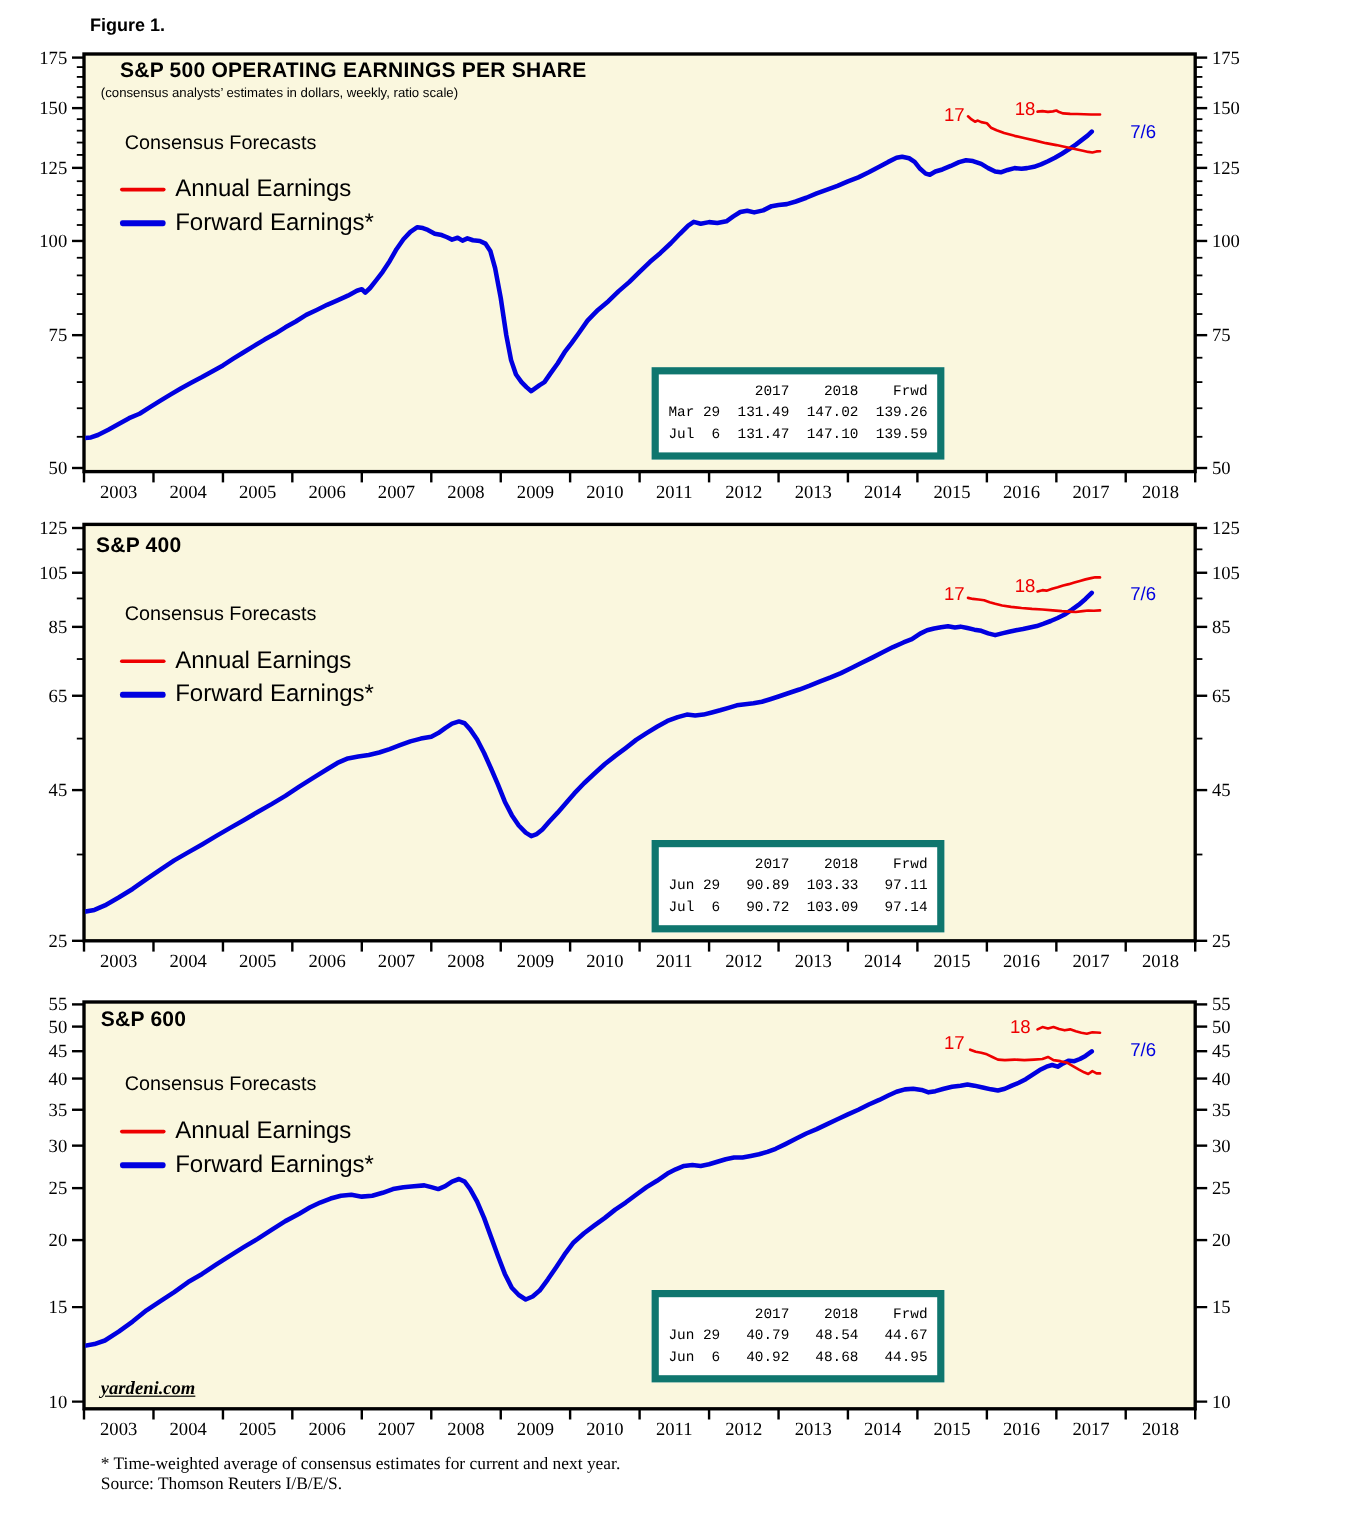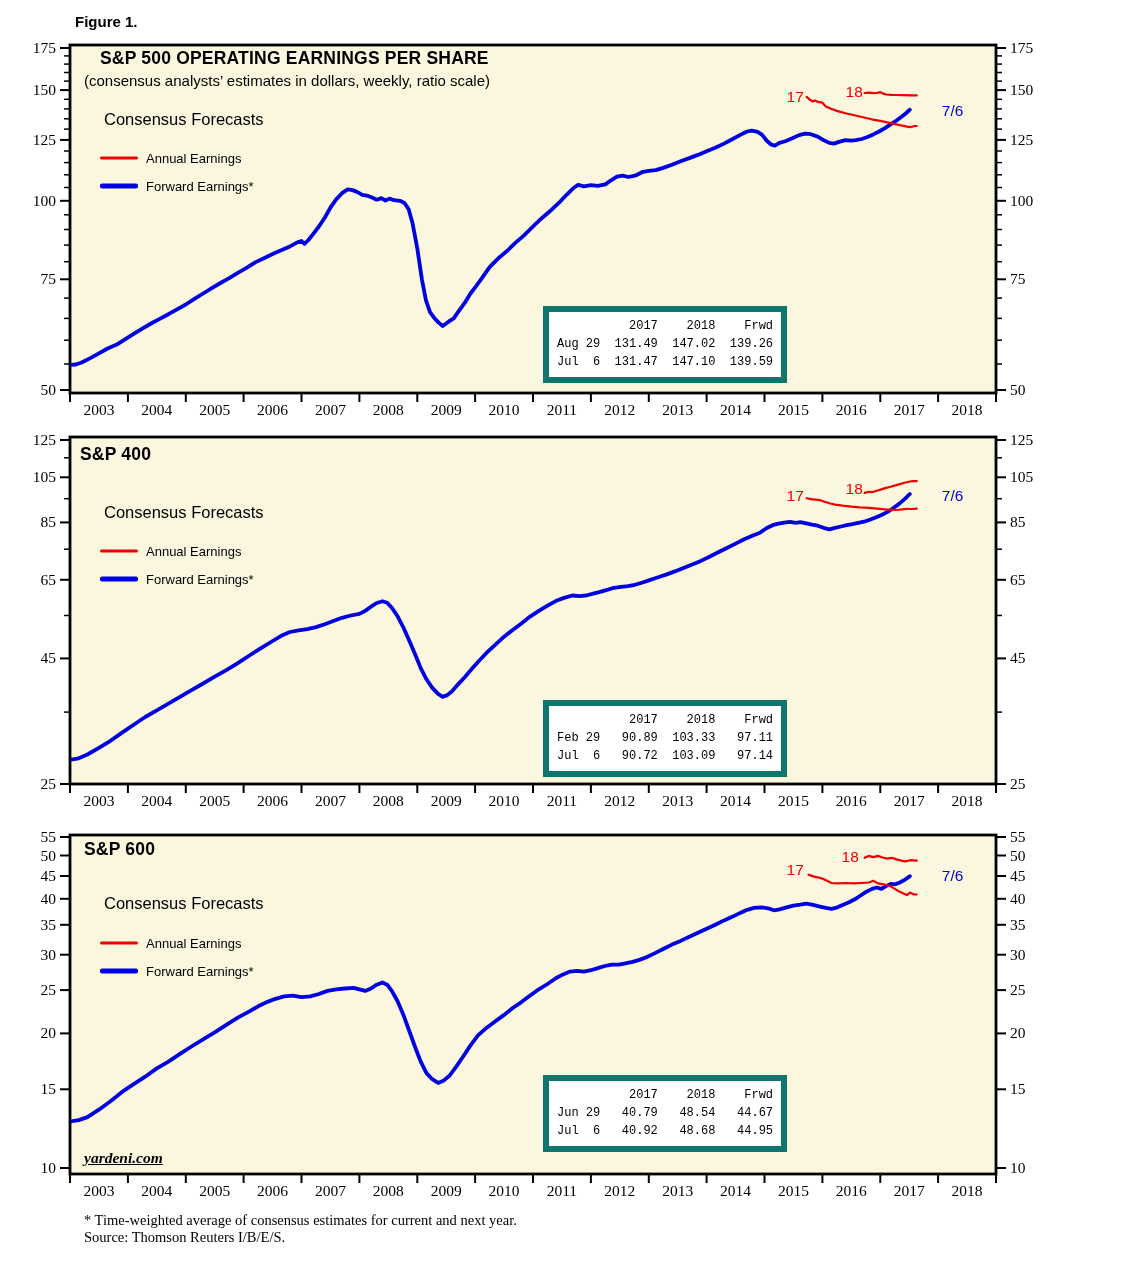--- a/index.html
+++ b/index.html
@@ -2,23 +2,23 @@
 <html><head>
 <meta charset="utf-8">
 <style>
   html,body{margin:0;padding:0;}
   body{width:1138px;height:1266px;background:#ffffff;position:relative;overflow:hidden;
        font-family:"Liberation Sans",sans-serif;color:#000;}
   .canvas{position:absolute;left:0;top:0;width:1014px;height:1266px;}
   #chart-svg{position:absolute;left:0;top:0;}
   .figure-label{position:absolute;left:75px;top:13px;font-size:15px;font-weight:bold;}
   .chart-title{position:absolute;font-size:17.5px;font-weight:bold;letter-spacing:.2px;white-space:nowrap;}
-  .chart-subtitle{position:absolute;font-size:15px;white-space:nowrap;text-align:center;}
+  .chart-subtitle{position:absolute;font-size:11px;white-space:nowrap;text-align:center;}
   .legend-title{position:absolute;font-size:16.5px;font-weight:normal;white-space:nowrap;}
-  .legend-label{position:absolute;font-size:13px;white-space:nowrap;transform:translateY(-50%);}
+  .legend-label{position:absolute;font-size:20px;white-space:nowrap;transform:translateY(-50%);}
   .legend-swatch{position:absolute;border-radius:2px;transform:translateY(-50%);}
   .data-table{position:absolute;background:#ffffff;border:6px solid #0f766e;
               font-family:"Liberation Mono",monospace;font-size:12px;line-height:18px;
               padding:5px 8px 6px 8px;white-space:pre;}
   .annotation{position:absolute;font-size:15.5px;white-space:nowrap;transform:translate(-50%,-50%);}
   .watermark{position:absolute;left:84px;top:1149px;font-family:"Liberation Serif",serif;
              font-style:italic;font-weight:bold;font-size:15.5px;text-decoration:underline;}
   .footnote{position:absolute;left:84px;font-family:"Liberation Serif",serif;font-size:14.5px;}
   .fn1{top:1212px;} .fn2{top:1229px;}
 </style>
@@ -297,38 +297,38 @@
       <div class="chart-title" style="left:100px;top:48px;">S&amp;P 500 OPERATING EARNINGS PER SHARE</div>
       <div class="chart-subtitle" style="left:84px;top:72px;">(consensus analysts’ estimates in dollars, weekly, ratio scale)</div>
       <div class="legend-title" style="left:104px;top:110px;">Consensus Forecasts</div>
       <div class="legend-swatch" style="left:100px;top:158px;width:38px;height:3px;background:#EE0000;"></div>
       <div class="legend-label" style="left:146px;top:158px;">Annual Earnings</div>
       <div class="legend-swatch" style="left:100px;top:186px;width:38px;height:5px;background:#0000E0;"></div>
       <div class="legend-label" style="left:146px;top:186px;">Forward Earnings*</div>
       <div class="annotation" style="left:795.2px;top:96.5px;color:#EE0000;">17</div>
       <div class="annotation" style="left:854.2px;top:92.3px;color:#EE0000;">18</div>
       <div class="annotation" style="left:952.6px;top:110.5px;color:#0000E0;">7/6</div>
-      <div class="data-table" style="left:543px;top:306px;background:#FFFFFF;"><div>          2017    2018    Frwd</div><div>Aug 29  131.49  147.02  139.26</div><div>Jul  6  131.47  147.10  139.59</div></div>
+      <div class="data-table" style="left:543px;top:306px;background:#FFFFFF;"><div>          2017    2018    Frwd</div><div>Mar 29  131.49  147.02  139.26</div><div>Jul  6  131.47  147.10  139.59</div></div>
       <div class="chart-title" style="left:80px;top:444px;">S&amp;P 400</div>
       <div class="legend-title" style="left:104px;top:503px;">Consensus Forecasts</div>
       <div class="legend-swatch" style="left:100px;top:551px;width:38px;height:3px;background:#EE0000;"></div>
       <div class="legend-label" style="left:146px;top:551px;">Annual Earnings</div>
       <div class="legend-swatch" style="left:100px;top:579px;width:38px;height:5px;background:#0000E0;"></div>
       <div class="legend-label" style="left:146px;top:579px;">Forward Earnings*</div>
       <div class="annotation" style="left:795.2px;top:496.0px;color:#EE0000;">17</div>
       <div class="annotation" style="left:854.2px;top:489.4px;color:#EE0000;">18</div>
       <div class="annotation" style="left:952.6px;top:496.4px;color:#0000E0;">7/6</div>
-      <div class="data-table" style="left:543px;top:700px;background:#FFFFFF;"><div>          2017    2018    Frwd</div><div>Feb 29   90.89  103.33   97.11</div><div>Jul  6   90.72  103.09   97.14</div></div>
+      <div class="data-table" style="left:543px;top:700px;background:#FFFFFF;"><div>          2017    2018    Frwd</div><div>Jun 29   90.89  103.33   97.11</div><div>Jul  6   90.72  103.09   97.14</div></div>
       <div class="chart-title" style="left:84px;top:839px;">S&amp;P 600</div>
       <div class="legend-title" style="left:104px;top:894px;">Consensus Forecasts</div>
       <div class="legend-swatch" style="left:100px;top:943px;width:38px;height:3px;background:#EE0000;"></div>
       <div class="legend-label" style="left:146px;top:943px;">Annual Earnings</div>
       <div class="legend-swatch" style="left:100px;top:971px;width:38px;height:5px;background:#0000E0;"></div>
       <div class="legend-label" style="left:146px;top:971px;">Forward Earnings*</div>
       <div class="annotation" style="left:795.2px;top:869.6px;color:#EE0000;">17</div>
       <div class="annotation" style="left:850.2px;top:857.1px;color:#EE0000;">18</div>
       <div class="annotation" style="left:952.6px;top:876.0px;color:#0000E0;">7/6</div>
-      <div class="data-table" style="left:543px;top:1075px;background:#FFFFFF;"><div>          2017    2018    Frwd</div><div>Jun 29   40.79   48.54   44.67</div><div>Jul  6   40.92   48.68   44.95</div></div>
+      <div class="data-table" style="left:543px;top:1075px;background:#FFFFFF;"><div>          2017    2018    Frwd</div><div>Jun 29   40.79   48.54   44.67</div><div>Jun  6   40.92   48.68   44.95</div></div>
     </div>
   <div class="watermark">yardeni.com</div>
   <div class="footnote fn1">* Time-weighted average of consensus estimates for current and next year.</div>
   <div class="footnote fn2">Source: Thomson Reuters I/B/E/S.</div>
 </div>
 
 </body></html>

